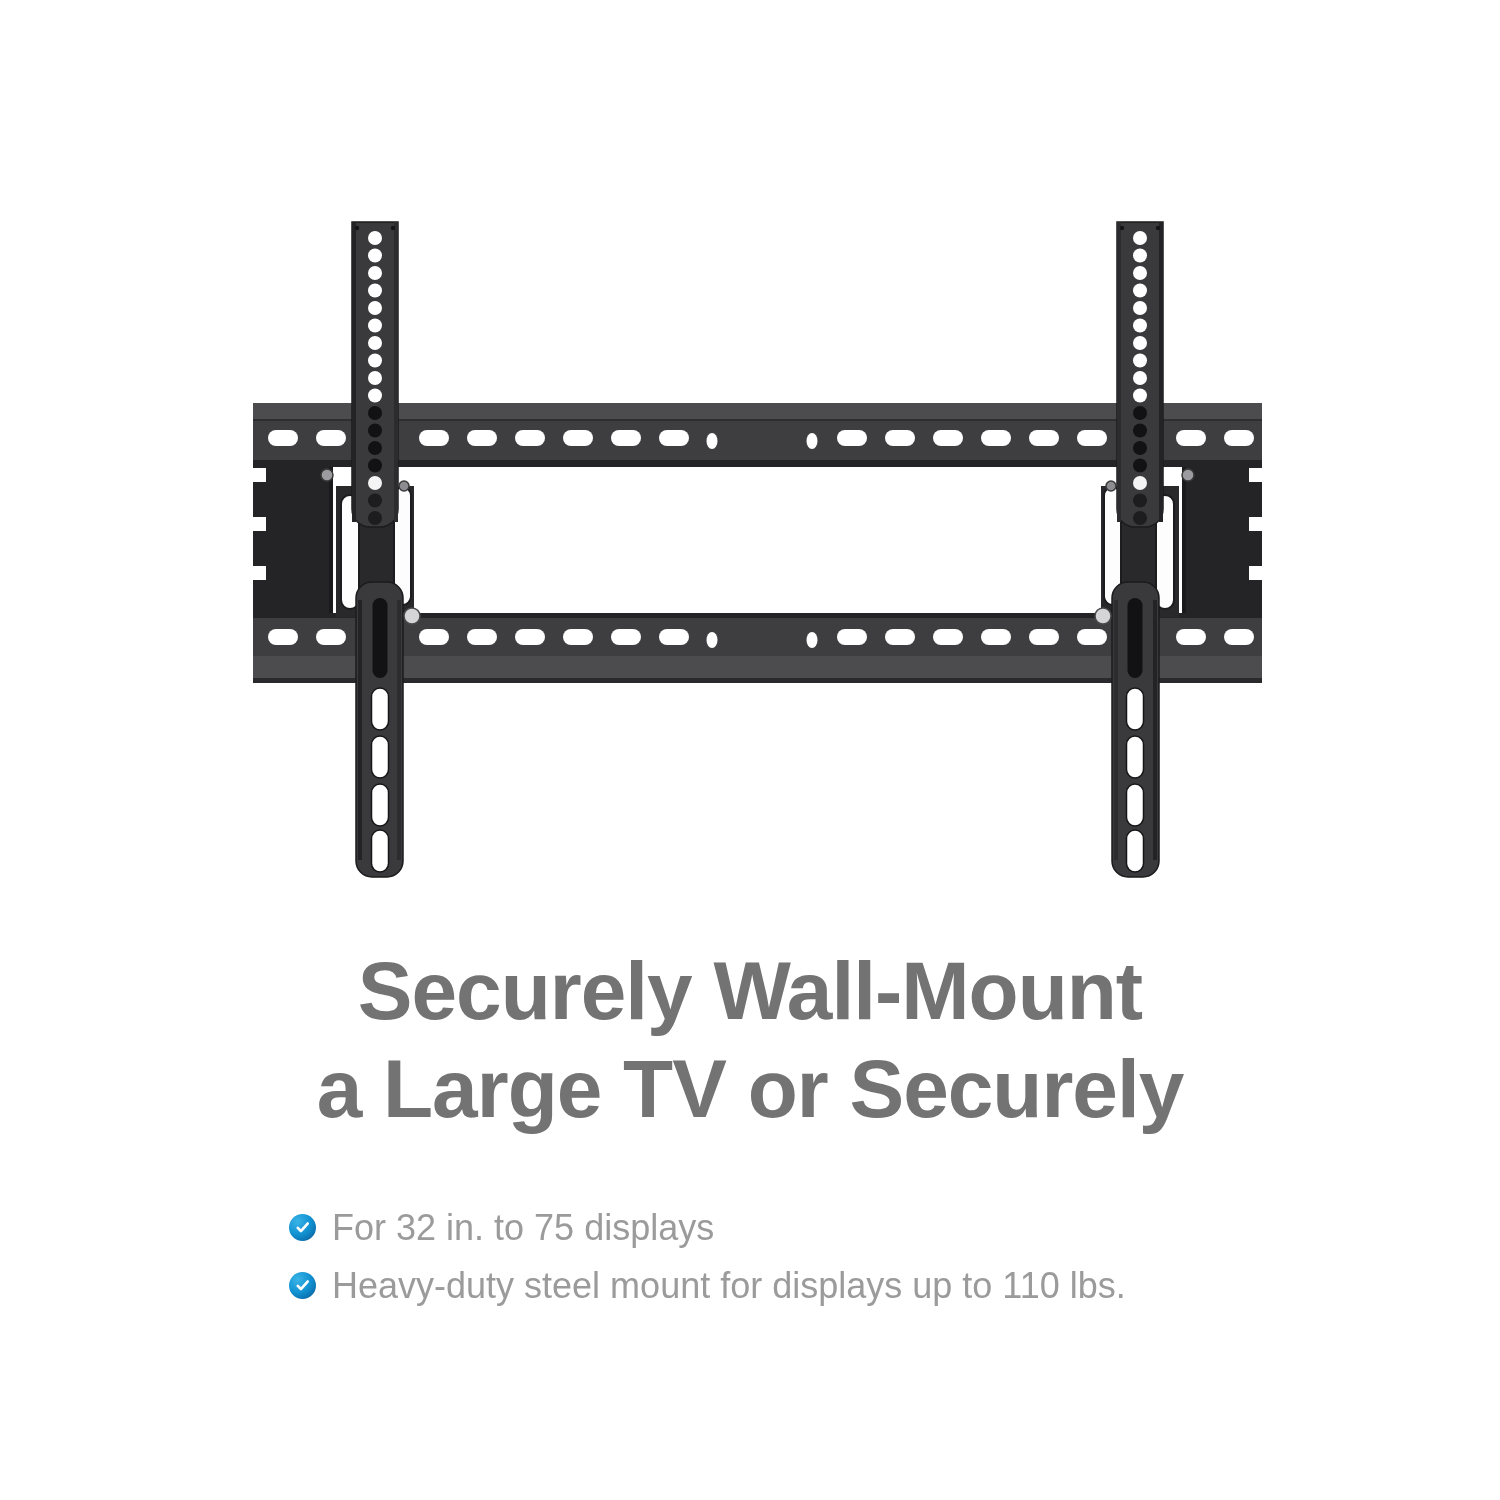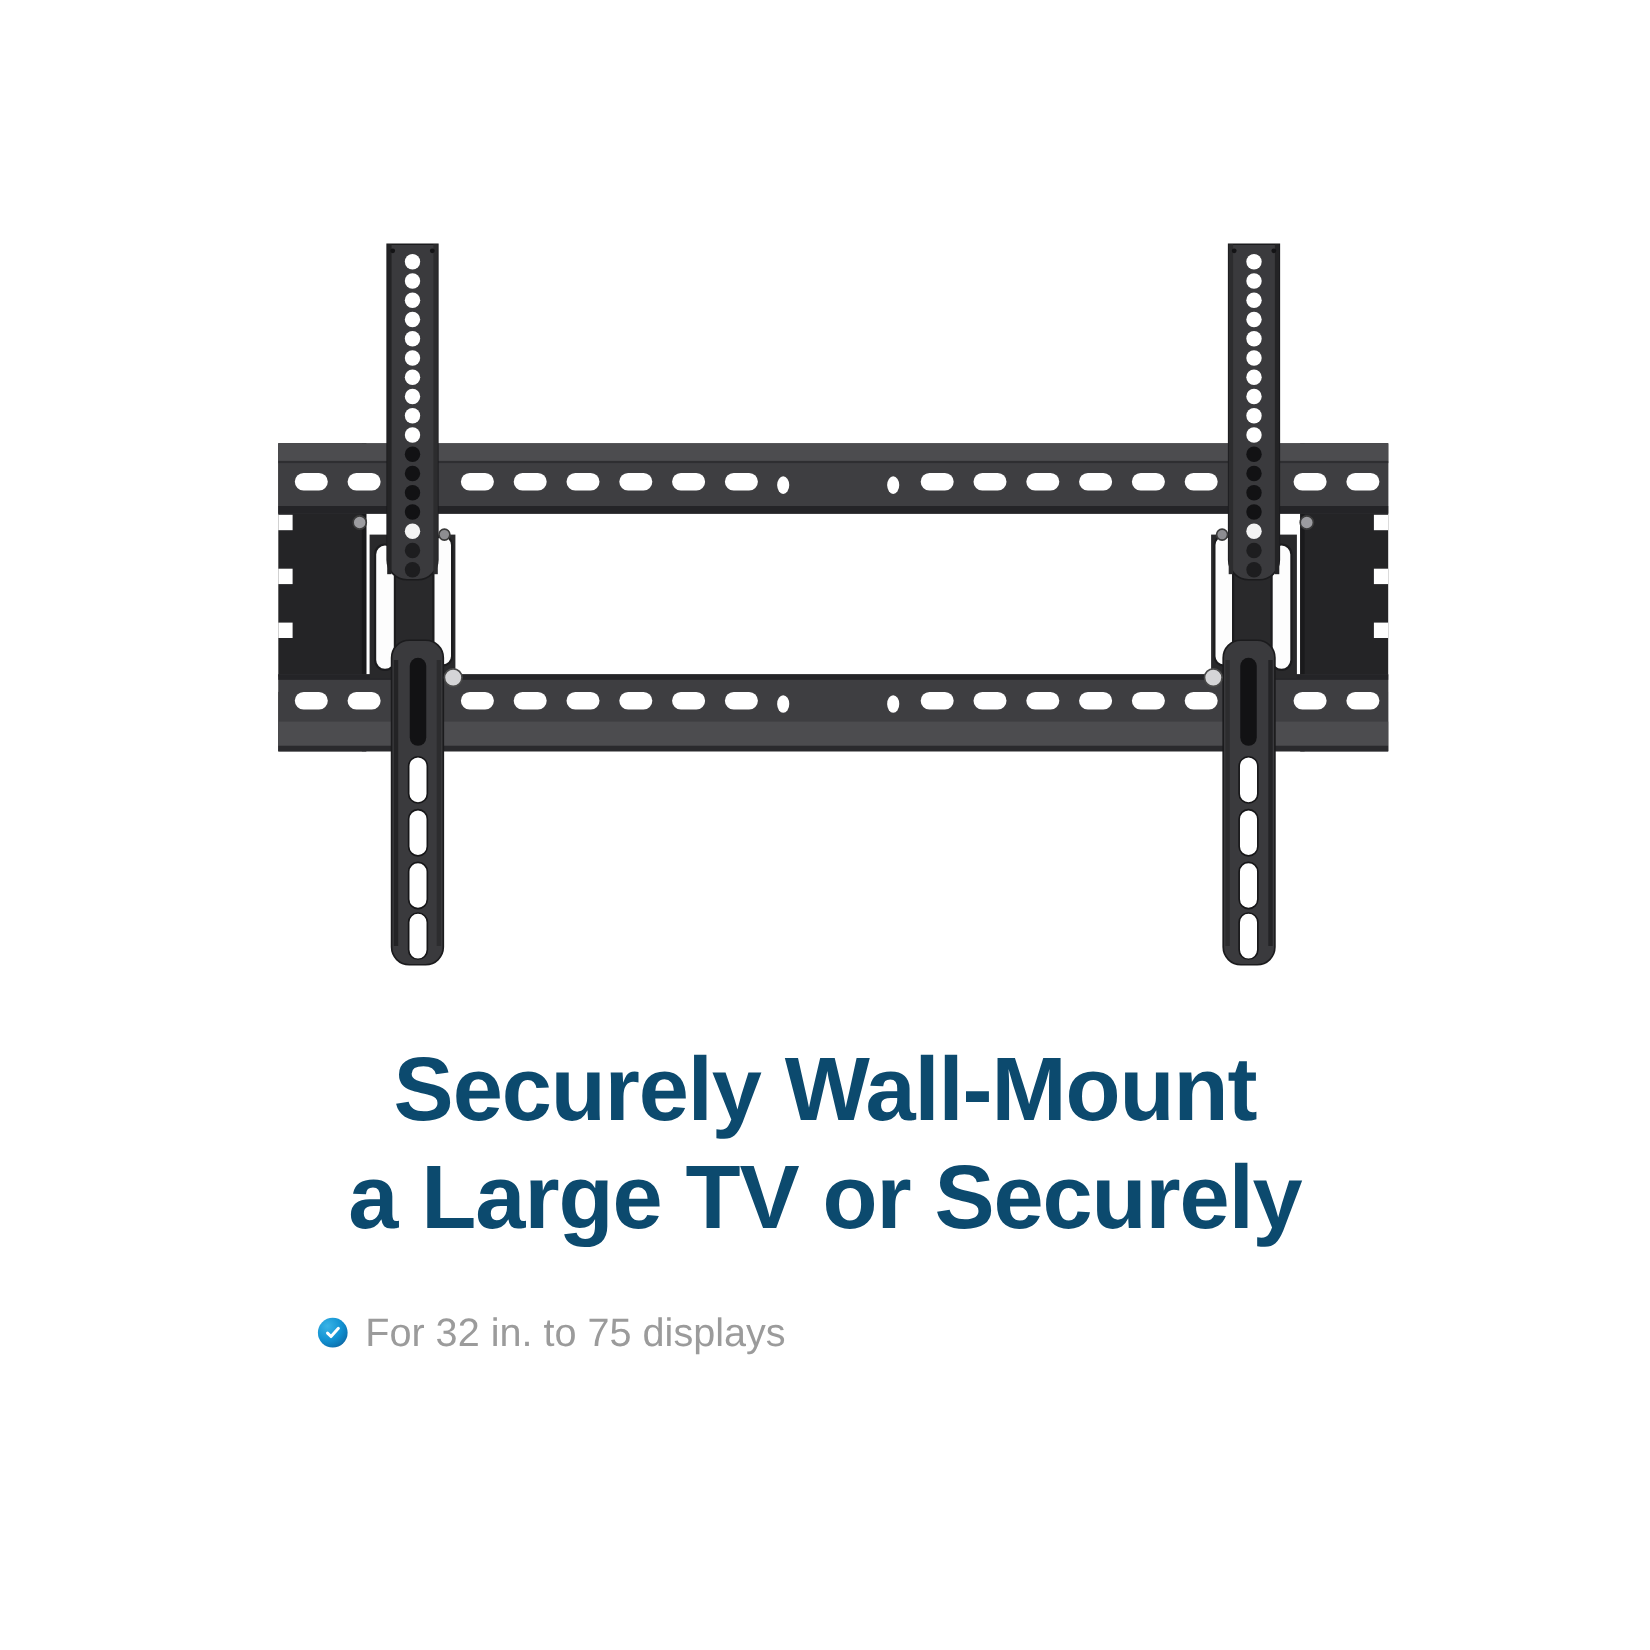--- a/index.html
+++ b/index.html
@@ -12,30 +12,30 @@
   }
   .hero-svg{
     position:absolute;left:0;top:0;width:1500px;height:1500px;
     pointer-events:none;
   }
   .headline{
     position:absolute;left:0;top:942px;width:1500px;
     text-align:center;
     font-size:82px;font-weight:700;letter-spacing:-1px;
     line-height:1.19;
-    color:#0c4a6e;
+    color:#737373;
     margin:0;
   }
   .features{
     position:absolute;left:289px;top:1191px;
     list-style:none;margin:0;padding:0;
   }
   .feature-row{
     display:flex;align-items:flex-start;
-    margin:0 0 11px 0;
+    margin:16px 0 11px 0;
   }
   .check-badge{
     flex:0 0 auto;
     width:27px;height:27px;border-radius:50%;
     margin:7px 16px 0 0;
     background:radial-gradient(circle at 32% 28%, #3ab4e6 0%, #1292d2 48%, #0d77b6 72%, #16416f 100%);
     display:flex;align-items:center;justify-content:center;
   }
   .check-badge svg{width:19px;height:19px;display:block;}
   .feature-text{
@@ -178,15 +178,23 @@
 
   <ul class="features">
     <li class="feature-row">
       <span class="check-badge">
         <svg viewBox="0 0 24 24">
             <path d="M6 12.5l4 4 8.5-9.5" stroke="#ffffff" stroke-width="3.4" fill="none" stroke-linecap="round" stroke-linejoin="round"></path>
           </svg>
       </span>
       <span class="feature-text">For 32 in. to 75 displays</span>
     </li>
+    <li class="feature-row">
+      <span class="check-badge">
+        <svg viewBox="0 0 24 24">
+            <path d="M6 12.5l4 4 8.5-9.5" stroke="#ffffff" stroke-width="3.4" fill="none" stroke-linecap="round" stroke-linejoin="round"></path>
+          </svg>
+      </span>
+      <span class="feature-text">Heavy-duty steel mount for displays up to 110 lbs.</span>
+    </li>
   </ul>
 
 </div>
 
 </body></html>

